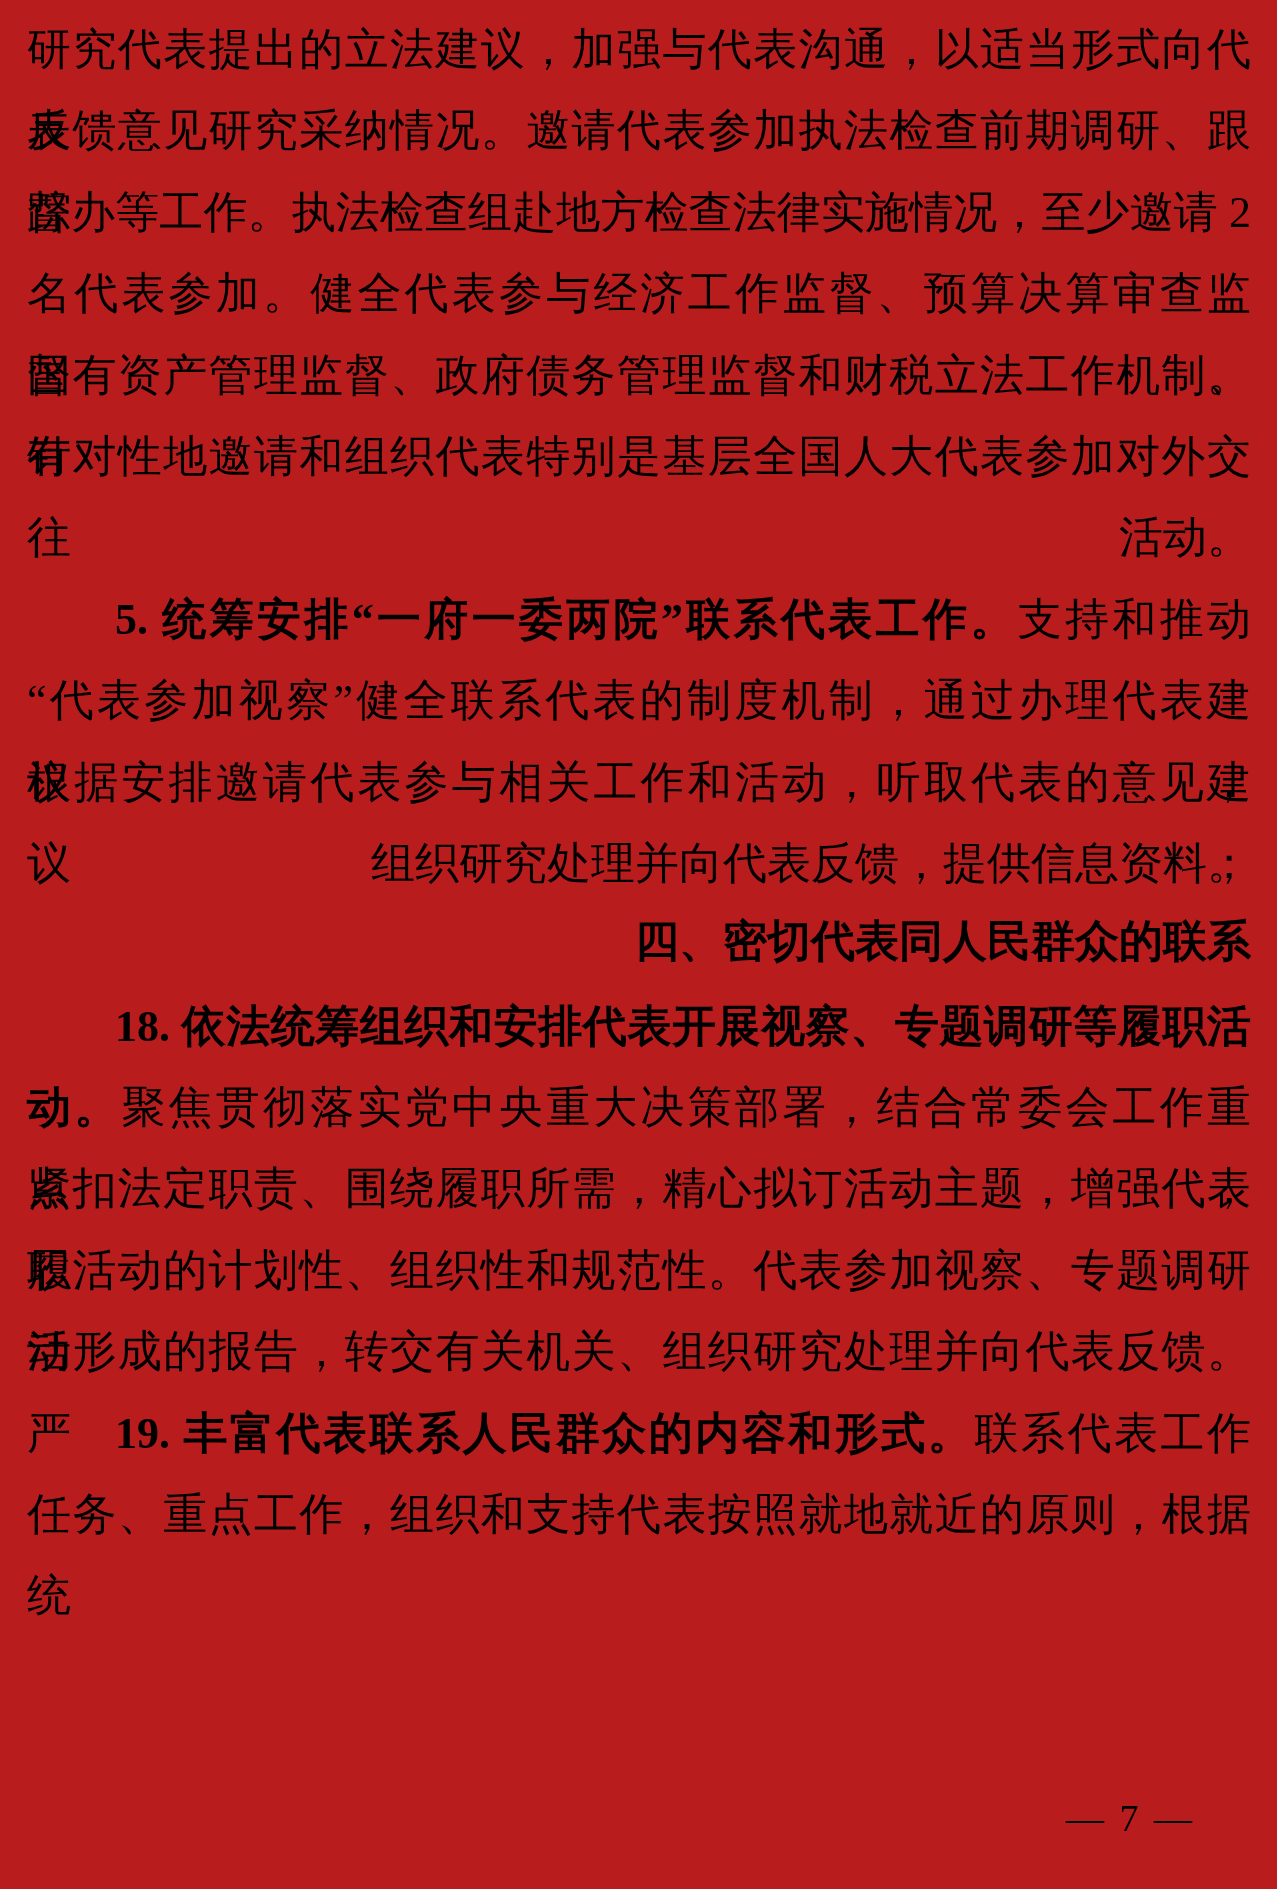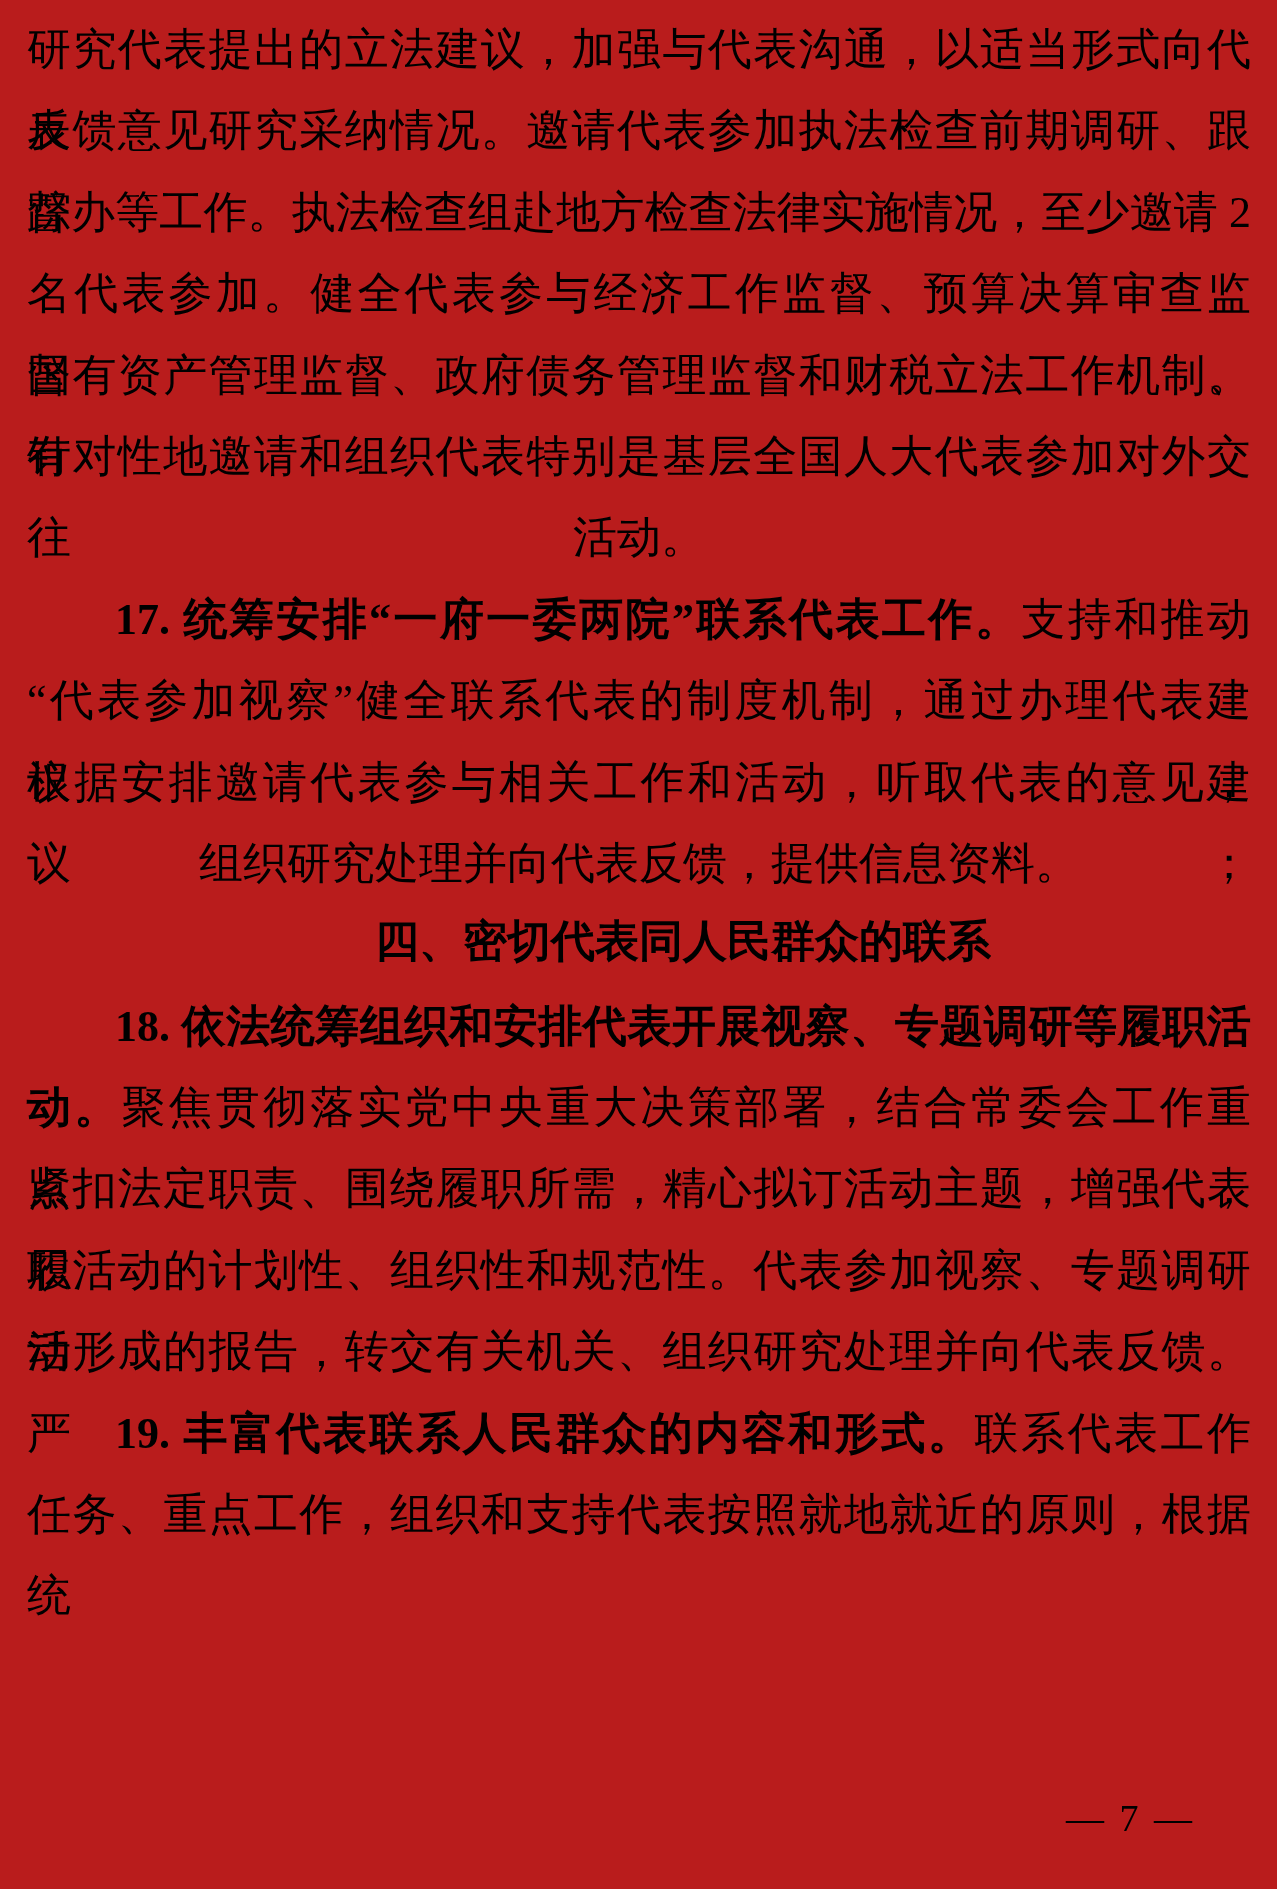--- a/index.html
+++ b/index.html
@@ -25,21 +25,21 @@
   .doc {
     position: absolute;
     left: 27px;
     top: 9px;
     width: 1224px;
   }
   .line {
     height: 81.4px;
     line-height: 81.4px;
     font-size: 44px;
-    text-align: center;
+    text-align: right;
     color: #000000;
   }
   .line.justify {
     text-align: justify;
     text-align-last: justify;
     text-justify: inter-character;
   }
   .line.indent {
     text-indent: 88px;
   }
@@ -65,21 +65,21 @@
 
 <div class="page">
   <div class="doc">
       <div class="line justify"><span class="seg">研究代表提出的立法建议，加强与代表沟通，以适当形式向代表</span></div>
       <div class="line justify"><span class="seg">反馈意见研究采纳情况。邀请代表参加执法检查前期调研、跟踪</span></div>
       <div class="line justify"><span class="seg">督办等工作。执法检查组赴地方检查法律实施情况，至少邀请 2</span></div>
       <div class="line justify"><span class="seg">名代表参加。健全代表参与经济工作监督、预算决算审查监督、</span></div>
       <div class="line justify"><span class="seg">国有资产管理监督、政府债务管理监督和财税立法工作机制。有</span></div>
       <div class="line justify"><span class="seg">针对性地邀请和组织代表特别是基层全国人大代表参加对外交往</span></div>
       <div class="line"><span class="seg">活动。</span></div>
-      <div class="line justify indent"><span class="seg bold">17. 统筹安排“一府一委两院”联系代表工作。</span><span class="seg">支持和推动</span></div>
+      <div class="line justify indent"><span class="seg bold">5. 统筹安排“一府一委两院”联系代表工作。</span><span class="seg">支持和推动</span></div>
       <div class="line justify"><span class="seg">“代表参加视察”健全联系代表的制度机制，通过办理代表建议，</span></div>
       <div class="line justify"><span class="seg">根据安排邀请代表参与相关工作和活动，听取代表的意见建议；</span></div>
       <div class="line"><span class="seg">组织研究处理并向代表反馈，提供信息资料。</span></div>
       <div class="line indent heading"><span class="seg bold">四、密切代表同人民群众的联系</span></div>
       <div class="line justify indent"><span class="seg bold">18. 依法统筹组织和安排代表开展视察、专题调研等履职活</span></div>
       <div class="line justify"><span class="seg bold">动。</span><span class="seg">聚焦贯彻落实党中央重大决策部署，结合常委会工作重点，</span></div>
       <div class="line justify"><span class="seg">紧扣法定职责、围绕履职所需，精心拟订活动主题，增强代表履</span></div>
       <div class="line justify"><span class="seg">职活动的计划性、组织性和规范性。代表参加视察、专题调研活</span></div>
       <div class="line justify"><span class="seg">动形成的报告，转交有关机关、组织研究处理并向代表反馈。严</span></div>
       <div class="line justify indent"><span class="seg bold">19. 丰富代表联系人民群众的内容和形式。</span><span class="seg">联系代表工作</span></div>

